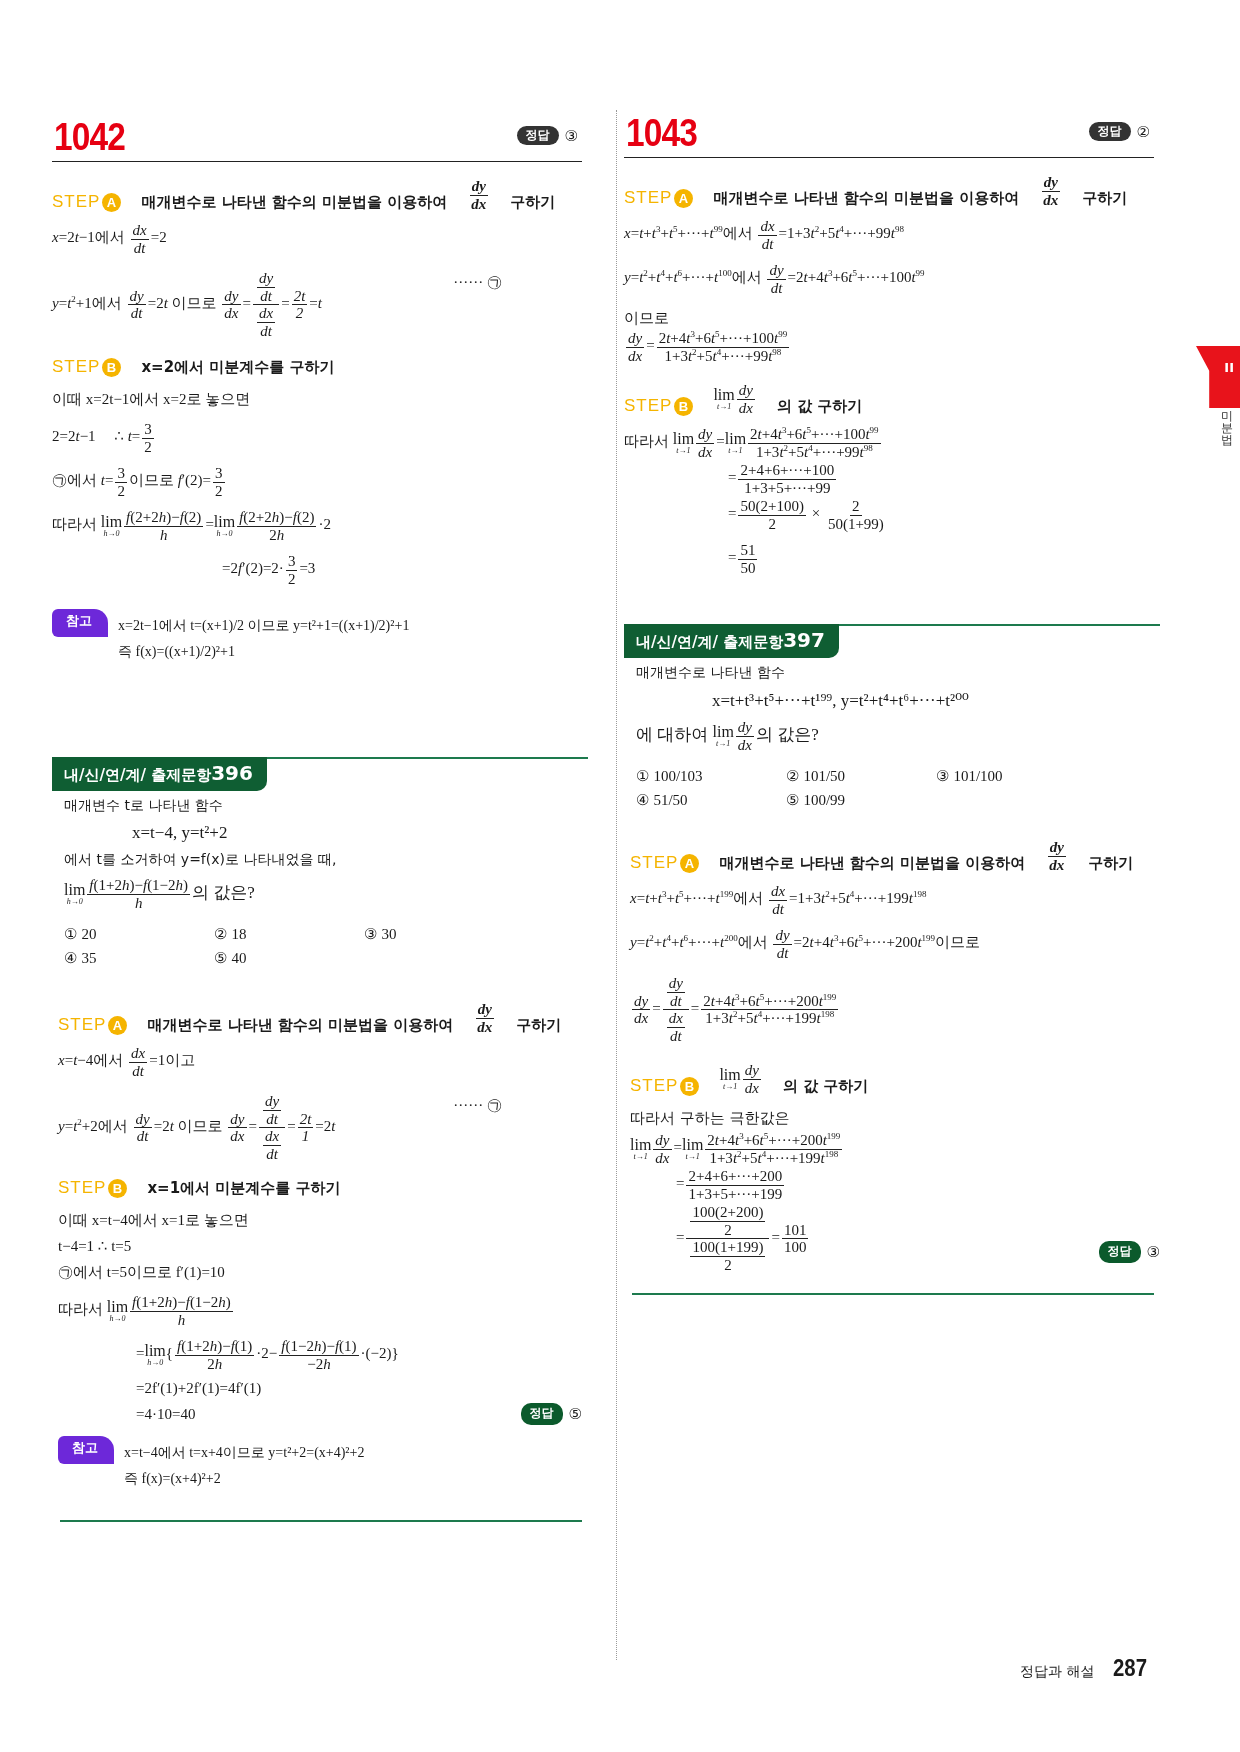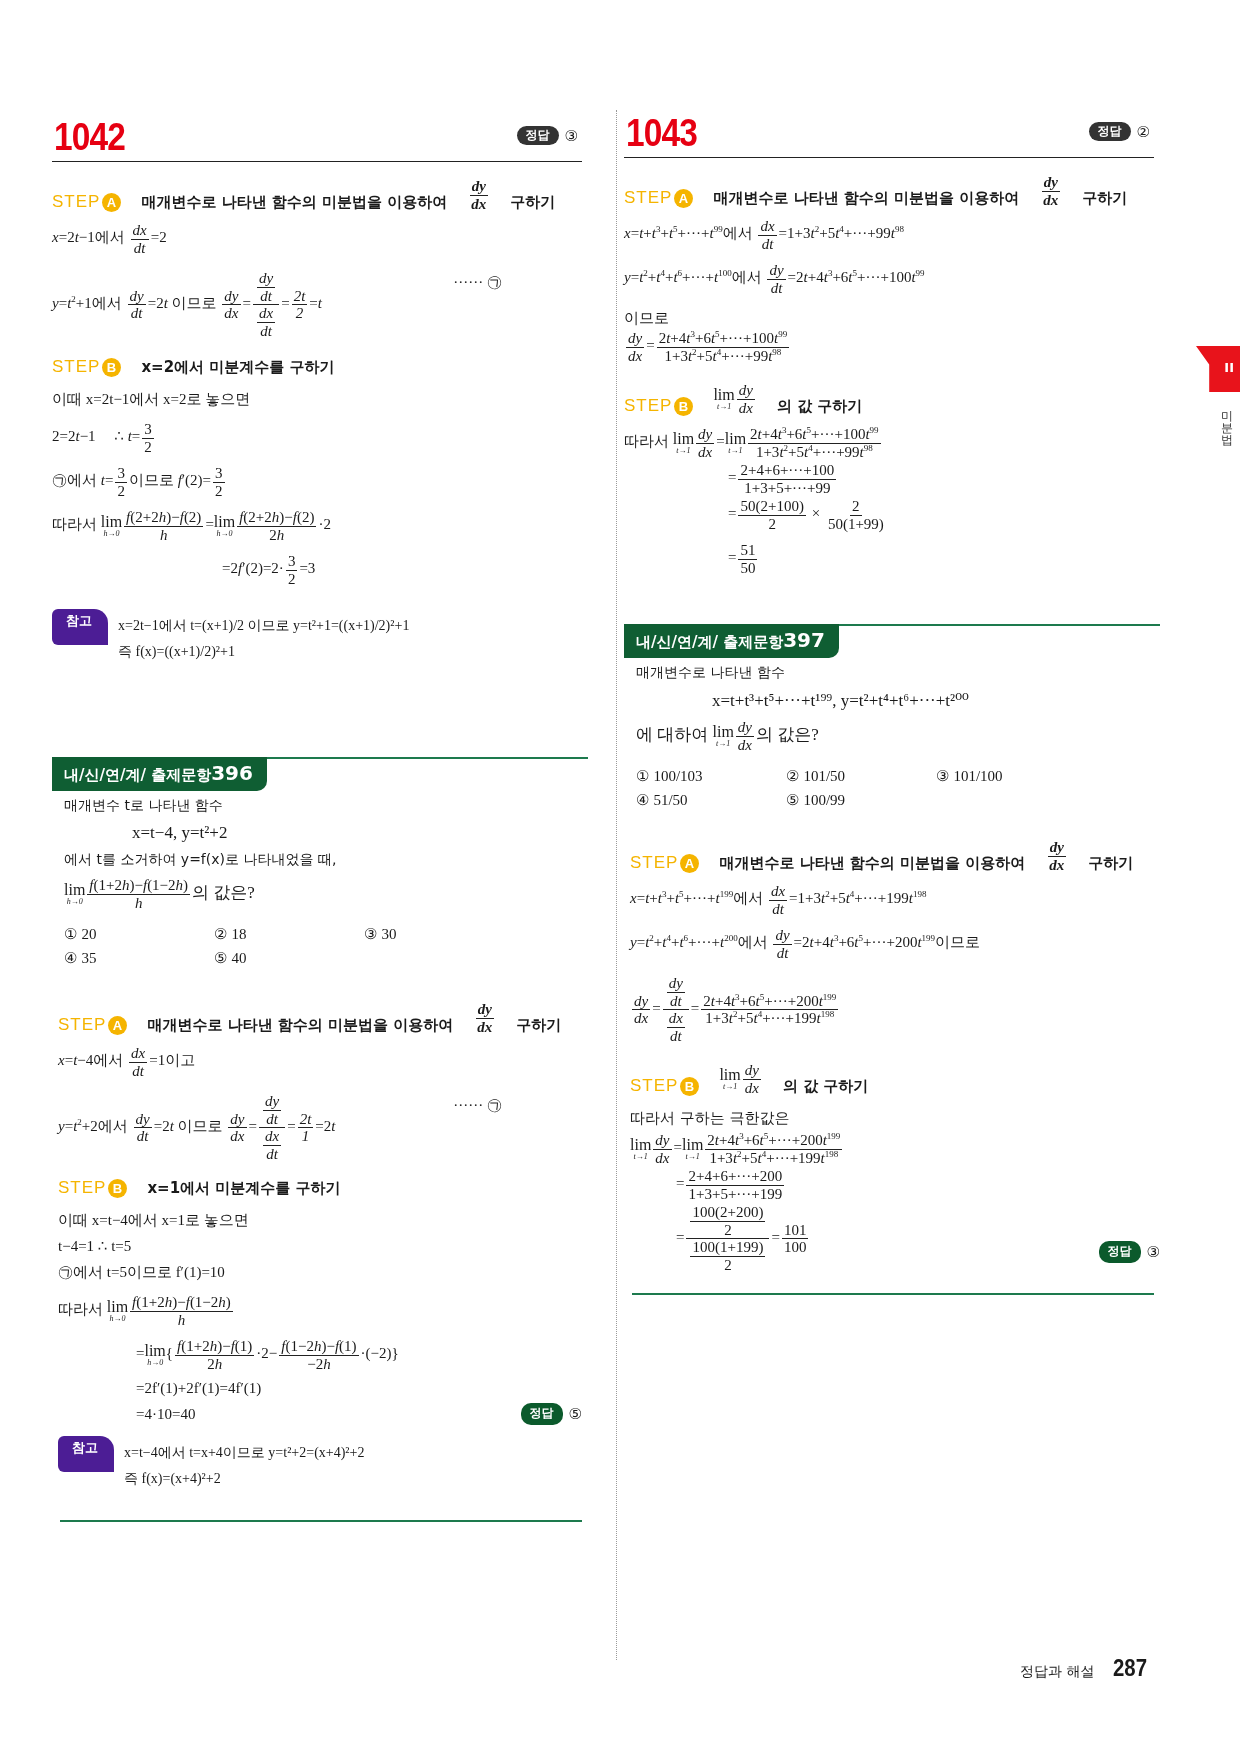--- a/index.html
+++ b/index.html
@@ -29,38 +29,38 @@
   .frac .d { padding: 0 2px; }
   .frac.up { font-style: normal; }
   sup { font-size: 9px; }
   .lim { display: inline-flex; flex-direction: column; align-items: center; vertical-align: middle; font-family: "Liberation Serif", serif; font-size: 16px; line-height: 1; }
   .lim small { font-size: 8px; font-style: italic; }
   .indent { padding-left: 170px; }
   .indent2 { padding-left: 78px; }
   .marker { float: right; margin-right: 80px; }
 
   .note { display: flex; gap: 10px; margin-top: 22px; }
-  .note-badge { background: #4c1d95; color: #fff; font-size: 13px; font-weight: bold; padding: 3px 16px 5px 14px; border-radius: 6px 14px 0 6px; height: 36px; white-space: nowrap; }
+  .note-badge { background: #6d28d9; color: #fff; font-size: 13px; font-weight: bold; padding: 3px 16px 5px 14px; border-radius: 6px 14px 0 6px; height: 28px; white-space: nowrap; }
   .note-body { font-size: 14px; padding-top: 8px; }
   .note-body div { margin-bottom: 8px; }
 
   .related { margin-top: 30px; }
   .related-head { position: relative; height: 34px; }
   .related-line { position: absolute; left: 190px; right: -6px; top: 2px; border-top: 2px solid #1d7a4e; }
   .related-tag { position: absolute; left: 0; top: 2px; background: #0f5e33; color: #fff; padding: 4px 14px 6px 12px; border-radius: 0 0 10px 0; font-weight: bold; font-size: 15px; display: flex; align-items: baseline; }
   .related-tag .big { font-size: 20px; }
   .related-body { padding-left: 12px; font-size: 14px; margin-top: 8px; }
   .related-body .row { margin-top: 8px; }
   .choices { display: grid; grid-template-columns: 150px 150px 150px; row-gap: 6px; margin-top: 14px; font-family: "Liberation Serif", serif; font-size: 15px; }
   .choice { display: flex; align-items: center; gap: 4px; }
 
   .section-end { border-top: 2px solid #1d7a4e; margin-top: 30px; }
   .answer-inline { position: absolute; right: 10px; display: flex; gap: 6px; align-items: center; }
 
-  .side-tab { position: absolute; left: 1196px; top: 346px; width: 44px; height: 46px; background: #e8131b; clip-path: polygon(0 0, 100% 0, 100% 100%, 30% 100%, 30% 40%); }
+  .side-tab { position: absolute; left: 1196px; top: 346px; width: 44px; height: 62px; background: #e8131b; clip-path: polygon(0 0, 100% 0, 100% 100%, 30% 100%, 30% 40%); }
   .side-tab span { position: absolute; right: 6px; top: 14px; color: #fff; font-size: 13px; font-weight: bold; }
   .side-label { position: absolute; left: 1218px; top: 402px; writing-mode: vertical-rl; font-size: 12px; color: #333; }
   .footer { position: absolute; left: 1020px; top: 1654px; display: flex; align-items: baseline; gap: 16px; }
   .footer-label { font-size: 14px; }
   .footer-page { font-family: "Liberation Sans", sans-serif; font-weight: bold; font-size: 24px; transform: scaleX(0.85); }
 </style>
 </head>
 <body>
 
 <div class="col col-left">

